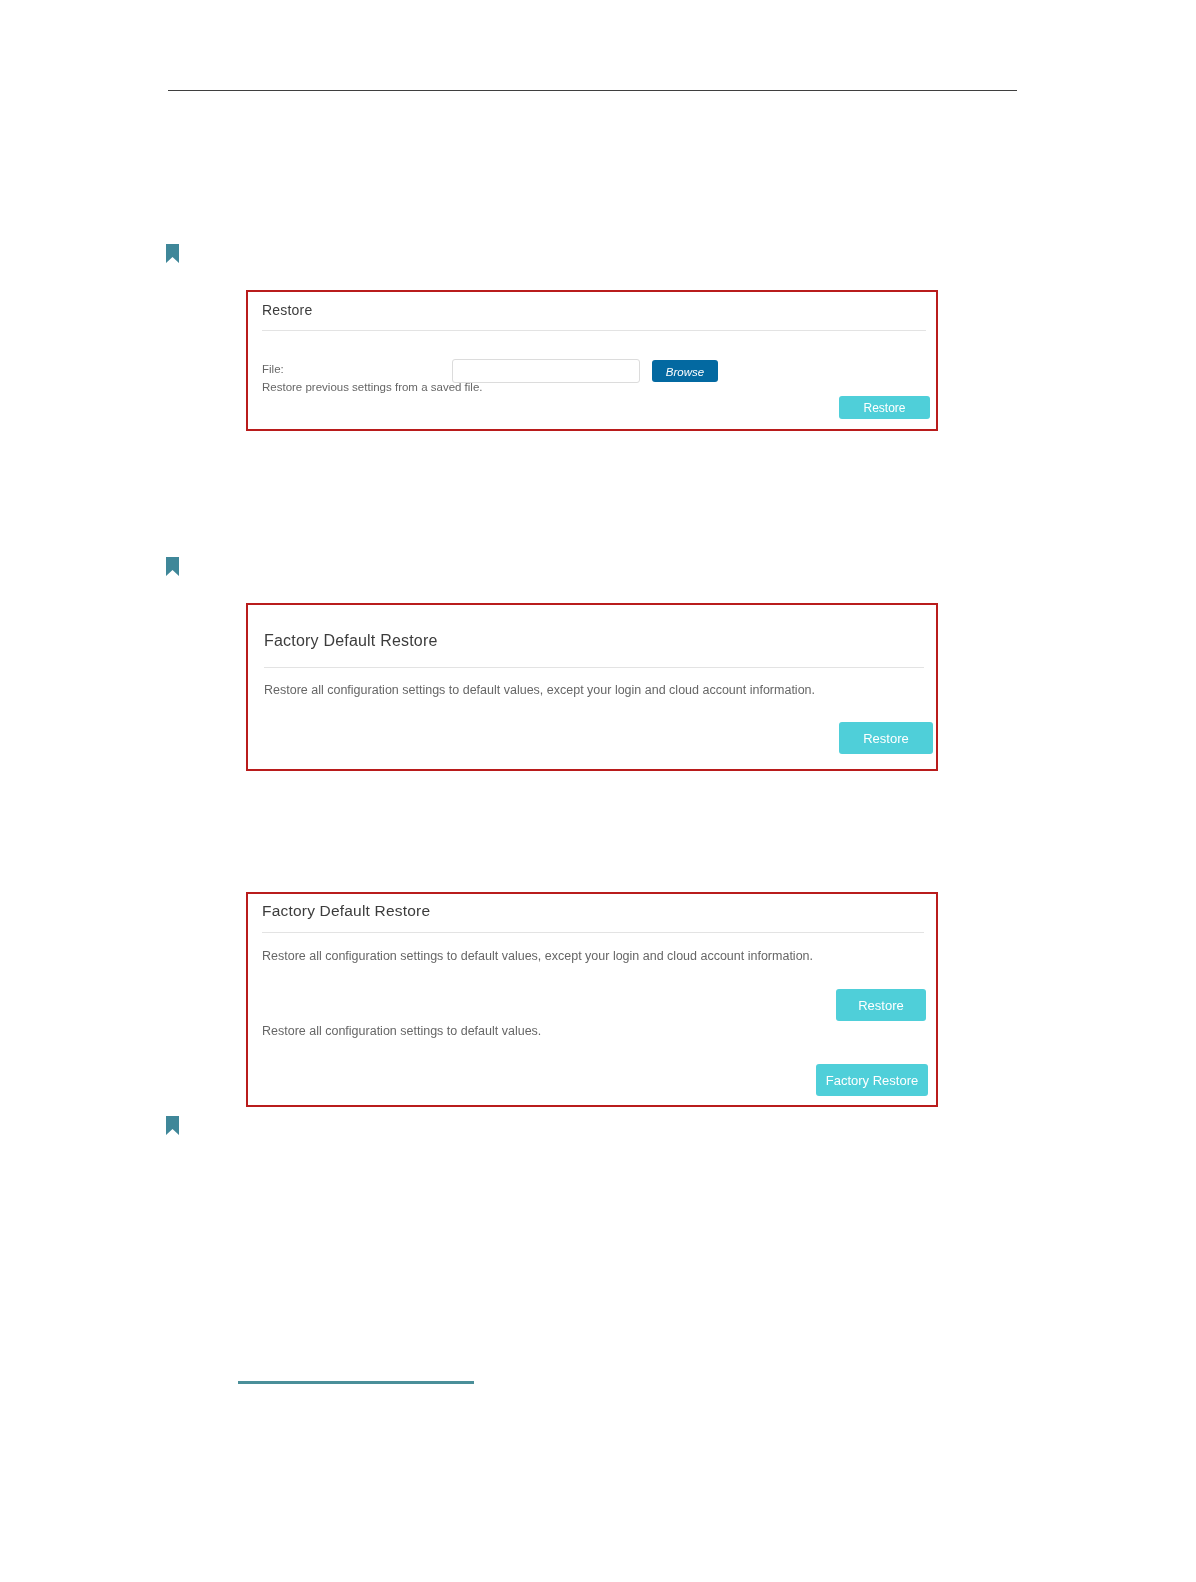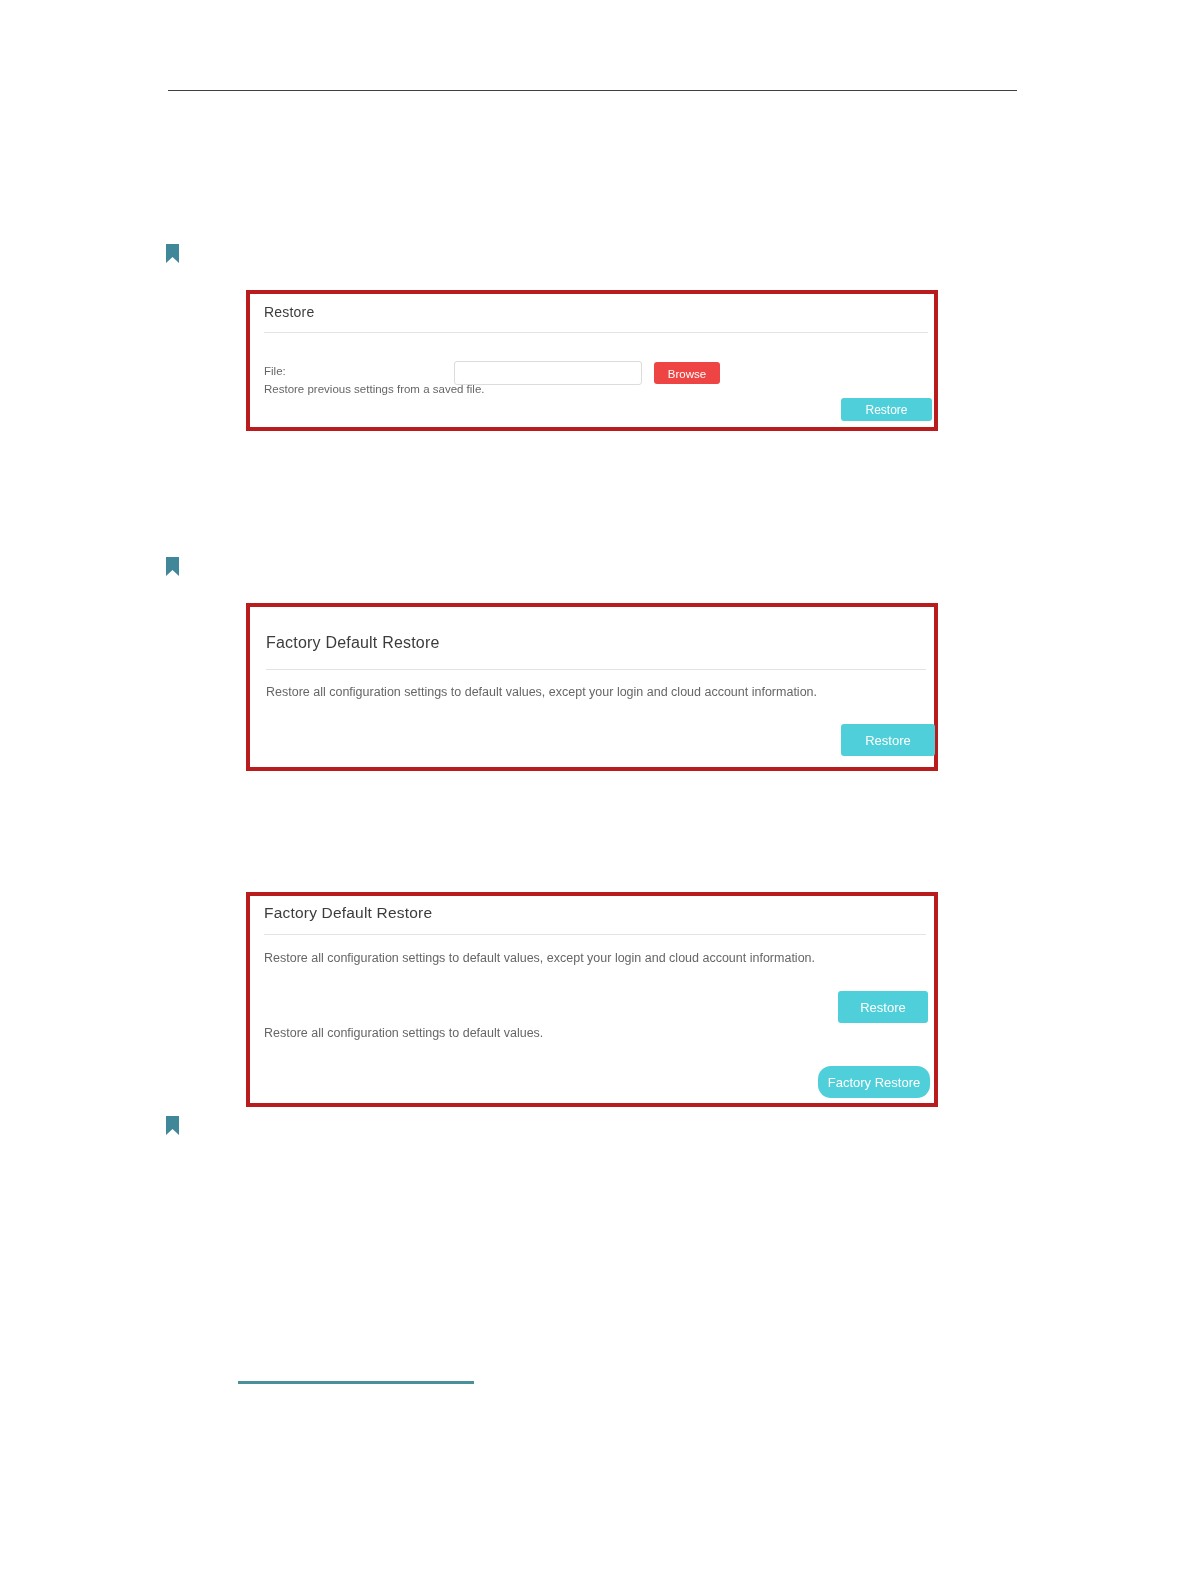--- a/index.html
+++ b/index.html
@@ -43,21 +43,21 @@
   .bookmark-icon svg { display: block; }
 
   .bm-1 { left: 166px; top: 244px; }
   .bm-2 { left: 166px; top: 557px; }
   .bm-3 { left: 166px; top: 1116px; }
 
   
   .panel {
     position: absolute;
     background: #ffffff;
-    border: 4px solid #b91c1c;
+    border: 2px solid #b91c1c;
     box-sizing: border-box;
   }
   .panel-inner {
     position: relative;
     height: 100%;
     box-sizing: border-box;
   }
   .panel-title {
     color: #3c3c3c;
     letter-spacing: .2px;
@@ -75,21 +75,21 @@
     display: inline-block;
     color: #ffffff;
     text-align: center;
     border: none;
     border-radius: 3px;
     box-sizing: border-box;
     white-space: nowrap;
     cursor: pointer;
     font-family: "Liberation Sans", sans-serif;
   }
-  .btn-bright { background: #ef4444; }
+  .btn-bright { background: #0369a1; font-style: italic; }
   .btn-soft   { background: #4fcfd9; }
 
   
   .text-input {
     background: #ffffff;
     border: 1px solid #dcdcdc;
     border-radius: 3px;
     box-sizing: border-box;
     outline: none;
     font-family: "Liberation Sans", sans-serif;
@@ -241,21 +241,20 @@
     text-align: center;
   }
   #panel-factory-double .btn-factory-restore {
     position: absolute;
     left: 568px;
     top: 170px;
     width: 112px;
     height: 32px;
     line-height: 32px;
     font-size: 13px;
-    border-radius: 13px;
   }
 </style>
 </head>
 <body>
 
 <div class="page-top-rule"></div>
 <div class="footnote-rule"></div>
 
 <span class="bookmark-icon bm-1">
   <svg width="13" height="19" viewBox="0 0 13 19" xmlns="http://www.w3.org/2000/svg">

